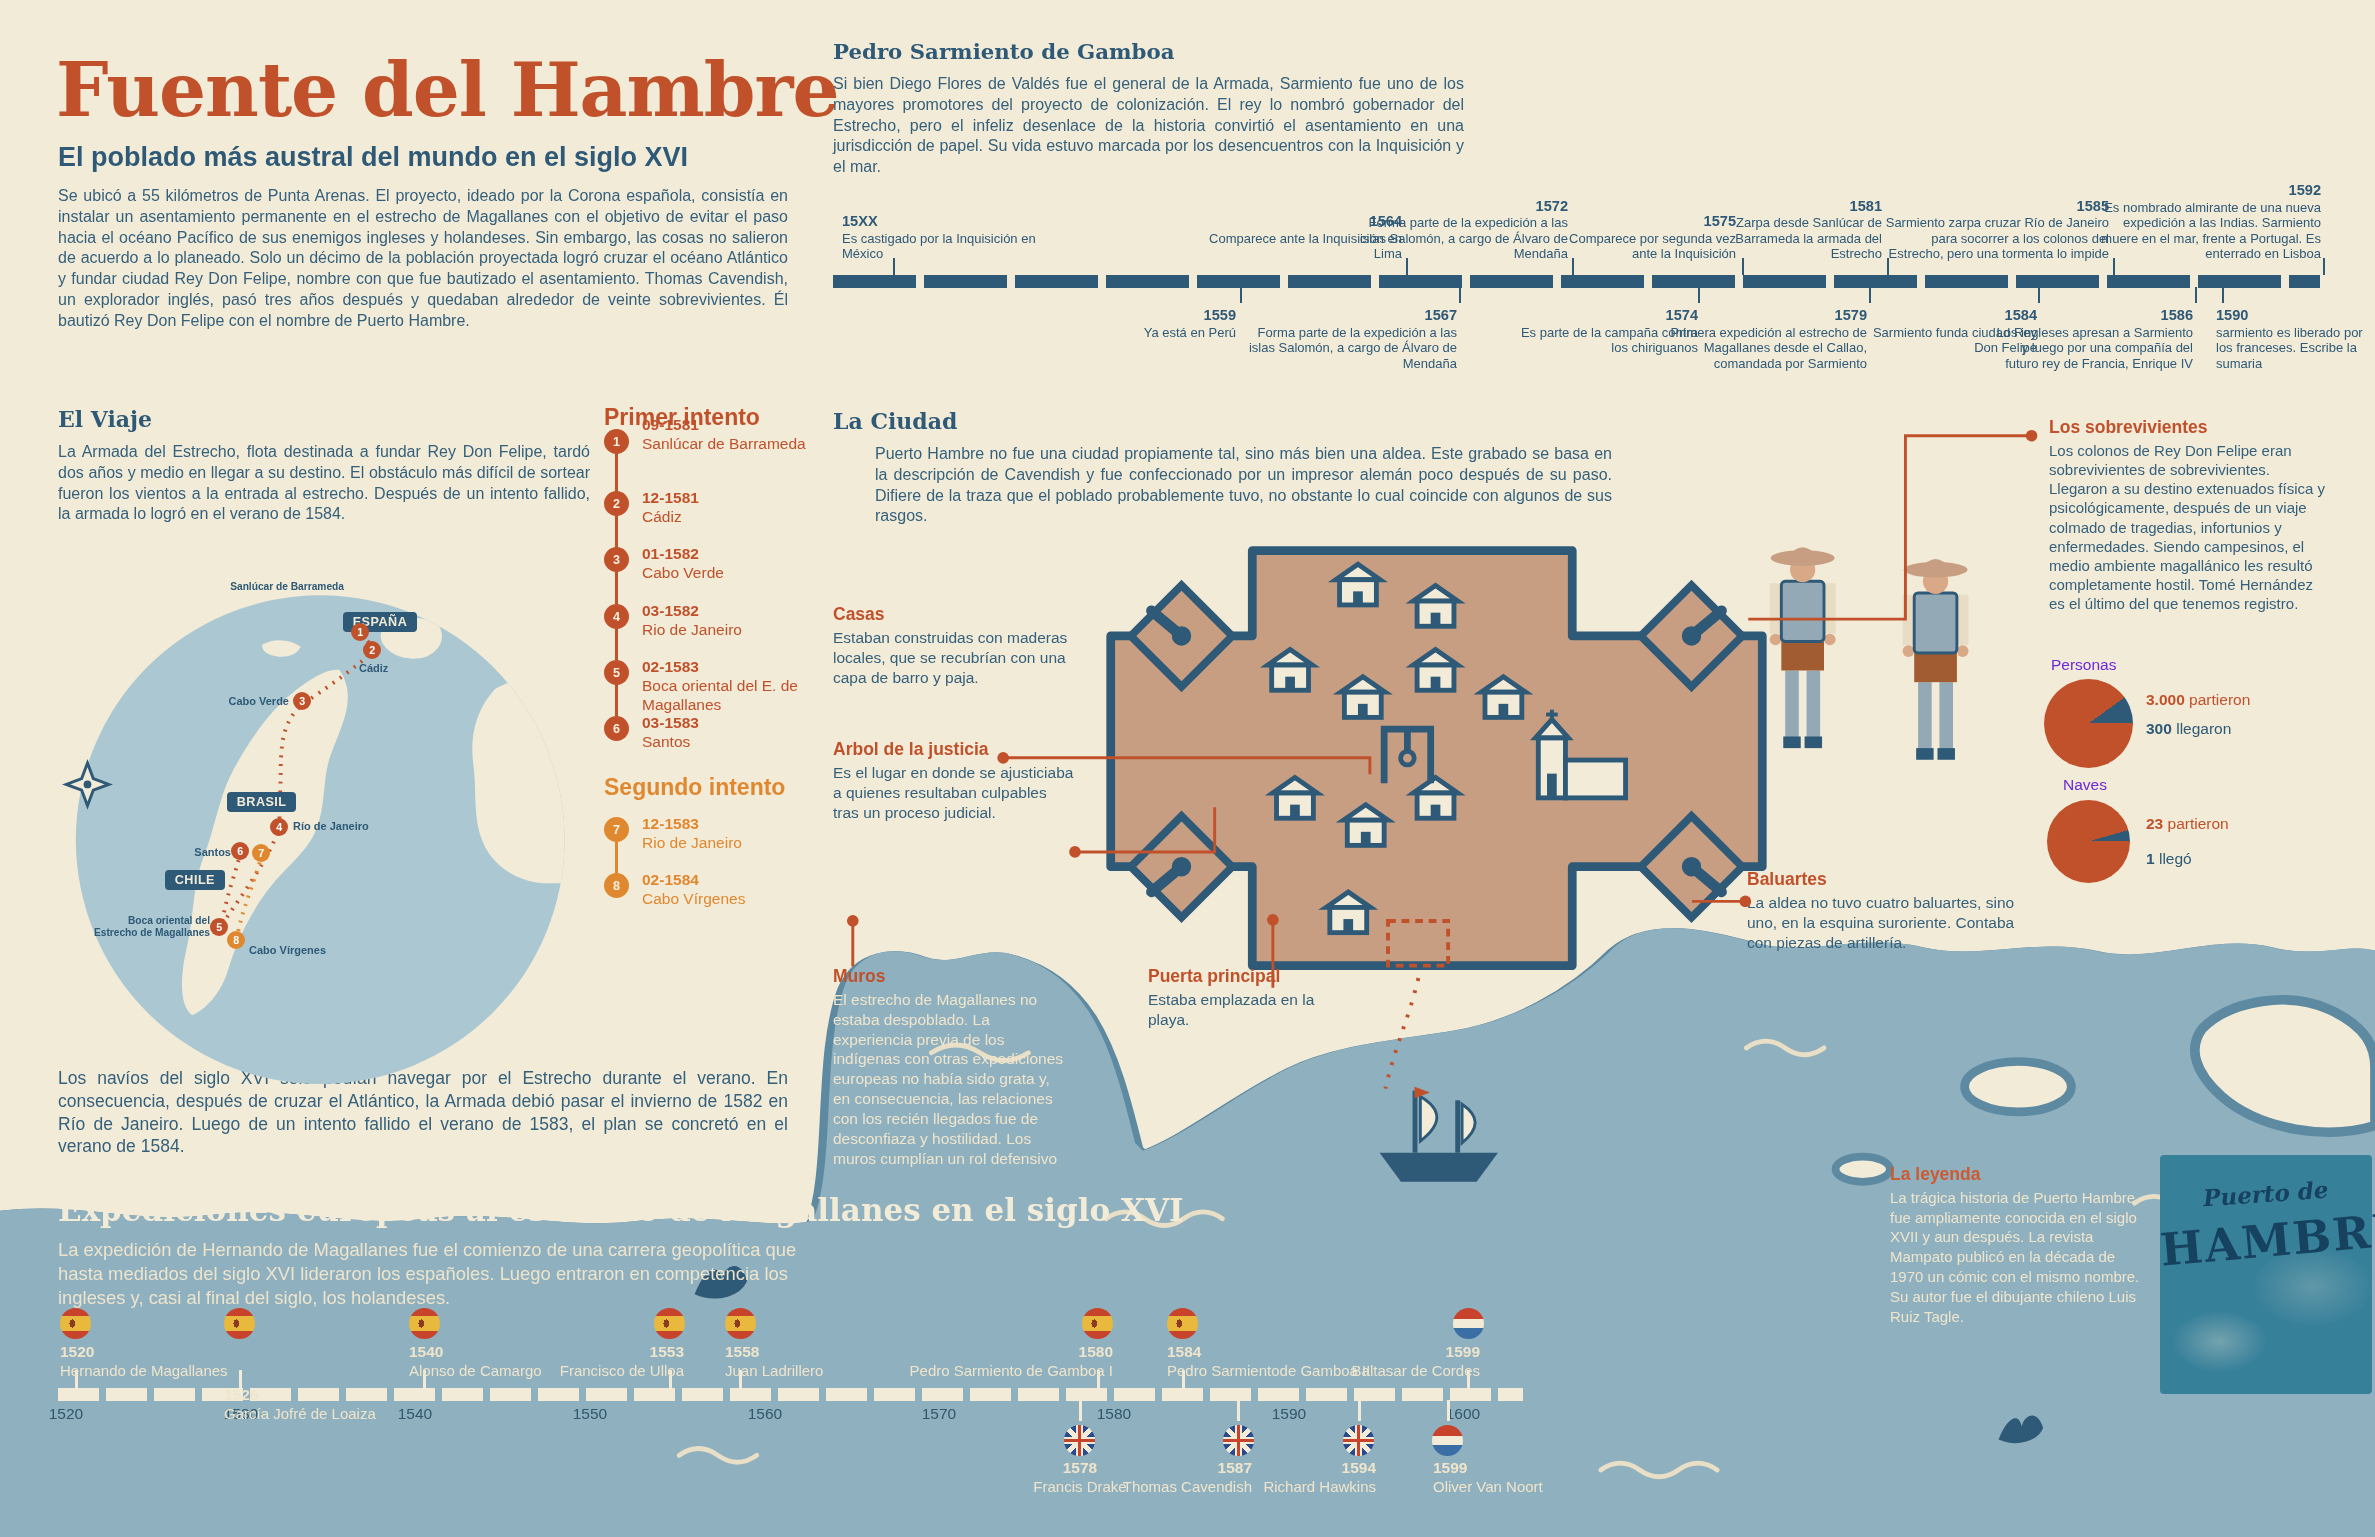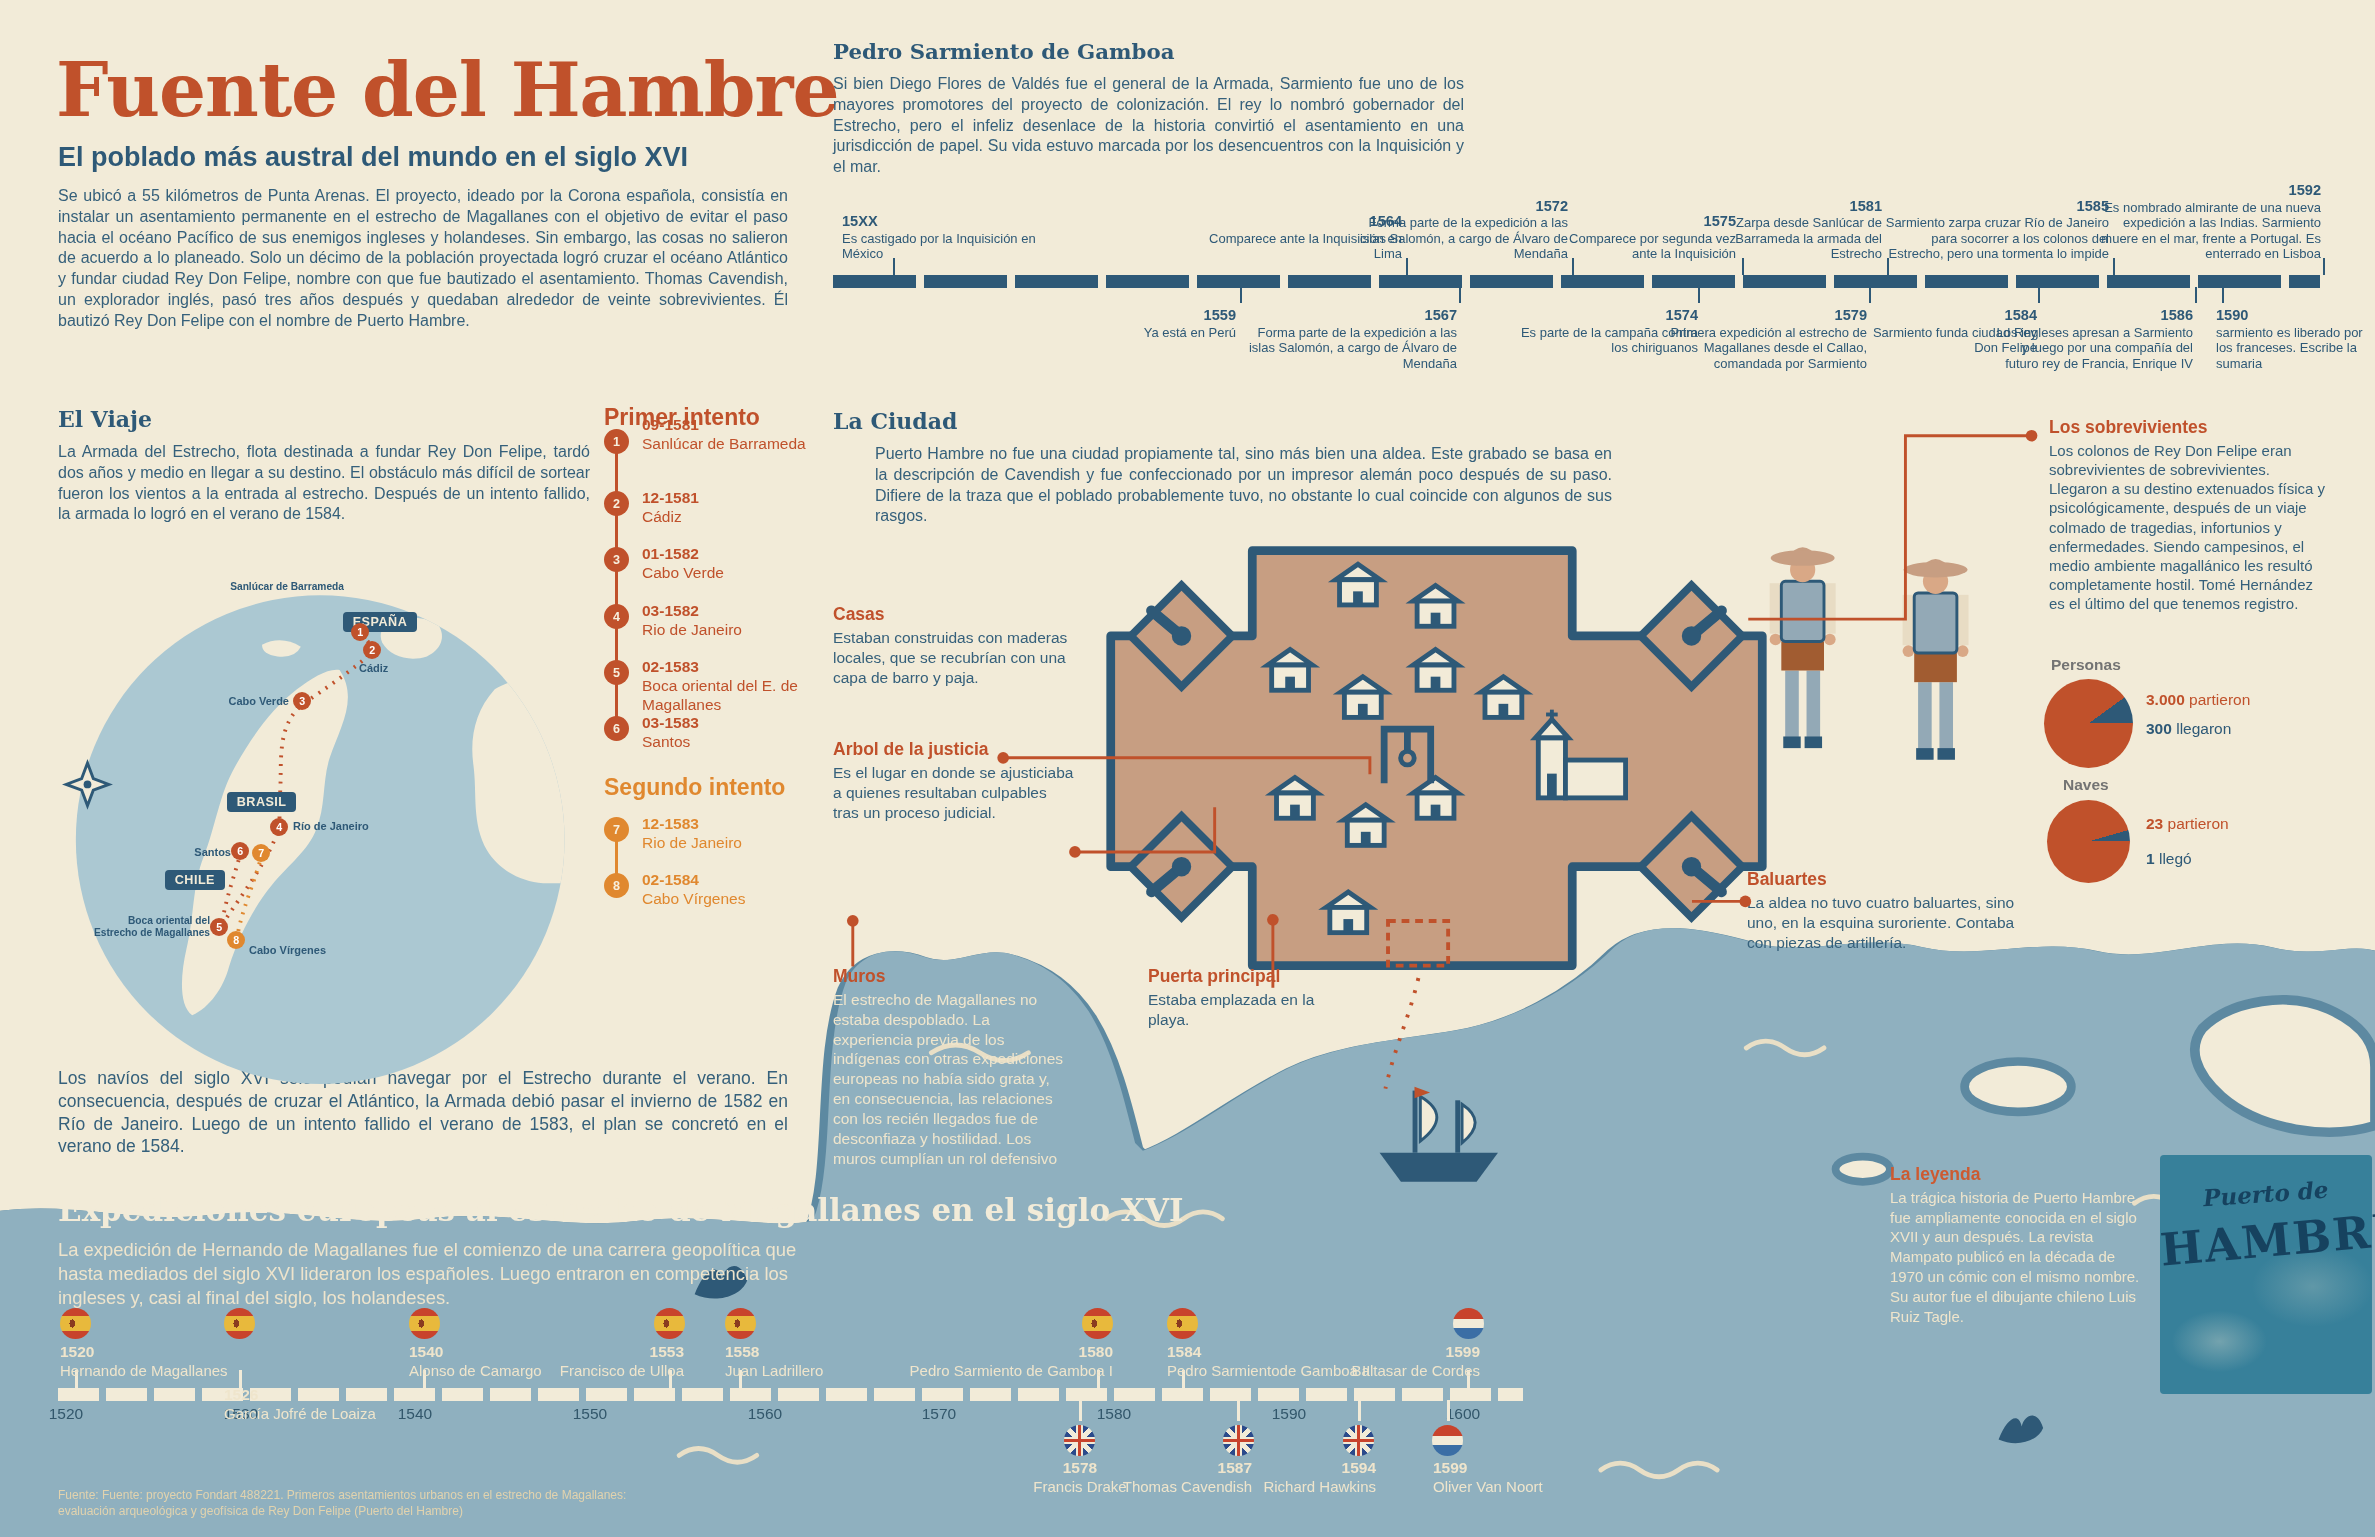--- a/index.html
+++ b/index.html
@@ -33,21 +33,21 @@
   .int-line{width:2.9px;background:#c0512b;}
   .int-line.or{background:#e0882f;}
   
   .badge{display:inline-block;background:#2e5977;color:#f2ebd8;font-weight:bold;font-size:12.6px;
          padding:2.9px 9.7px;border-radius:3.9px;letter-spacing:0.5px;margin-left:25px;}
   .map-lbl{font-size:11px;font-weight:bold;color:#2e5977;line-height:1.15;}
   .mdot{position:absolute;width:18.4px;height:18.4px;border-radius:50%;background:#c0512b;color:#fff;
         font-size:10.7px;font-weight:bold;display:flex;align-items:center;justify-content:center;}
   .mdot.or{background:#e0882f;}
   
-  .stat-h{font-size:15.5px;font-weight:bold;color:#737373;}
+  .stat-h{font-size:15.5px;font-weight:normal;color:#6d28d9;}
   .pie{border-radius:50%;}
   .stat-line{font-size:15.5px;}
   .stat-line .num{font-weight:bold;}
   .red-t{color:#c0512b;}
   .blue-t{color:#2e5977;}
   
   .ex-bar{height:12.6px;background:repeating-linear-gradient(90deg,#f2ebd8 0 41px,rgba(0,0,0,0) 41px 48px);}
   .flag{width:31px;height:31px;border-radius:50%;}
   .flag-es{background:radial-gradient(4.9px 6.8px at 40% 50%, #8a3b20 60%, rgba(0,0,0,0) 61%),
            linear-gradient(180deg,#c8432c 0 26%,#e8b93c 26% 74%,#c8432c 74%);}
@@ -549,24 +549,20 @@
   <div class="abs" style="left:1890px;top:1164px;width:262px;">
     <div class="note-h" style="color:#cd5a30;">La leyenda</div>
     <div class="note-b cream" style="font-size:15px;line-height:1.32;">La trágica historia de Puerto Hambre fue ampliamente conocida en el siglo XVII y aun después. La revista Mampato publicó en la década de 1970 un cómic con el mismo nombre. Su autor fue el dibujante chileno Luis Ruiz Tagle.</div>
   </div>
 
   <div class="abs book" style="left:2160px;top:1155px;width:212px;height:239px;text-align:center;">
     <div style="margin-top:25px;"><span class="book-top">Puerto de</span></div>
     <div style="margin-top:5.8px;"><span class="book-main">HAMBRE</span></div>
   </div>
 
-  <div class="abs footer-t" style="left:58px;top:1487px;width:873px;">
-    <div>Fuente:  Fuente: proyecto Fondart 488221. Primeros asentamientos urbanos en el estrecho de Magallanes:</div>
-    <div>evaluación arqueológica y geofísica de Rey Don Felipe (Puerto del Hambre)</div>
-  </div>
 
   <svg class="abs" style="left:0;top:0;pointer-events:none;" width="2375" height="1537" viewBox="0 0 2448 1584">
     <g fill="none" stroke="#c0512b" stroke-width="3">
       <path d="M1108,878 H1252 V832"></path>
       <path d="M1034,781 H1412 V798"></path>
       <path d="M2094,449 H1964 V638 H1802"></path>
       <path d="M1799,929 H1744"></path>
       <path d="M879,949 V996"></path>
       <path d="M1312,948 V1018"></path>
     </g>

